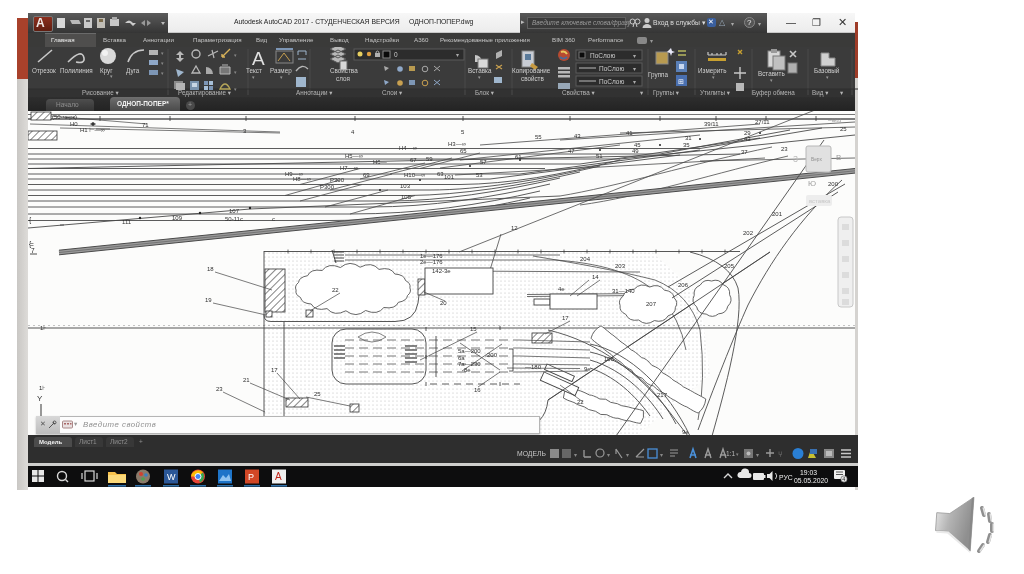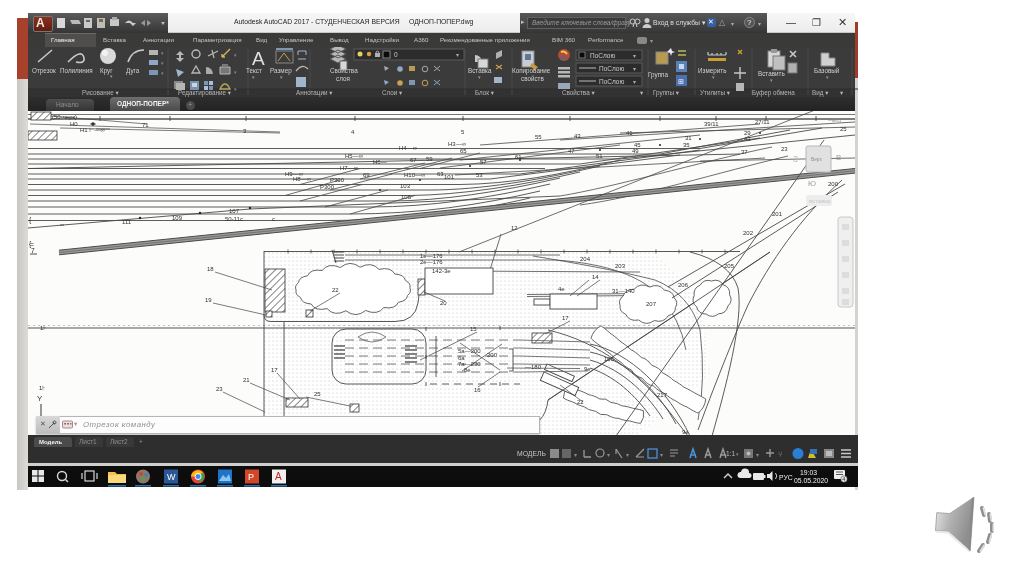--- a/index.html
+++ b/index.html
@@ -711,21 +711,21 @@
       <path d="M1 8 L6 3 M5 2 l2 2" stroke="#555" fill="none"></path>
       <circle cx="6.5" cy="2.5" r="1.5" fill="none" stroke="#555"></circle>
     </svg>
 <svg class="abs" style="left:62px;top:420px;" width="11" height="9">
       <rect x="0.5" y="1" width="10" height="7" rx="1" fill="#e8e0e0" stroke="#a88"></rect>
       <rect x="2" y="3" width="2" height="1.5" fill="#a66"></rect>
       <rect x="5" y="3" width="2" height="1.5" fill="#a66"></rect>
       <rect x="8" y="3" width="1.5" height="1.5" fill="#a66"></rect>
     </svg>
 <div class="txt" style="left:74px;top:420px;font-size:6.5px;color:#999;">▾</div>
-<div class="txt" style="left:83px;top:420px;font-size:7.8px;font-style:italic;color:#8f8f8f;letter-spacing:0.5px;">Отрезок  команду</div>
+<div class="txt" style="left:83px;top:420px;font-size:7.8px;font-style:italic;color:#8f8f8f;letter-spacing:0.5px;">Введите  свойств</div>
 
 <div class="abs" style="left:28px;top:435px;width:830px;height:28px;background:#2e2e2e;"></div>
 <div class="abs" style="left:34px;top:437px;width:38px;height:10px;background:#4b4b4b;border-radius:3px 3px 0 0;"></div>
 <div class="txt" style="left:39px;top:439px;font-size:6px;font-weight:bold;color:#f0f0f0;">Модель</div>
 <div class="abs" style="left:75px;top:437px;width:28px;height:10px;background:#383838;border-radius:3px 3px 0 0;"></div>
 <div class="txt" style="left:79px;top:438px;font-size:6.5px;color:#8f8f8f;">Лист1</div>
 <div class="abs" style="left:106px;top:437px;width:28px;height:10px;background:#383838;border-radius:3px 3px 0 0;"></div>
 <div class="txt" style="left:110px;top:438px;font-size:6.5px;color:#8f8f8f;">Лист2</div>
 <div class="txt" style="left:139px;top:438px;font-size:6.5px;color:#8f8f8f;">+</div>
 <div class="txt" style="left:517px;top:450px;font-size:6.8px;color:#c8c8c8;">МОДЕЛЬ</div>

